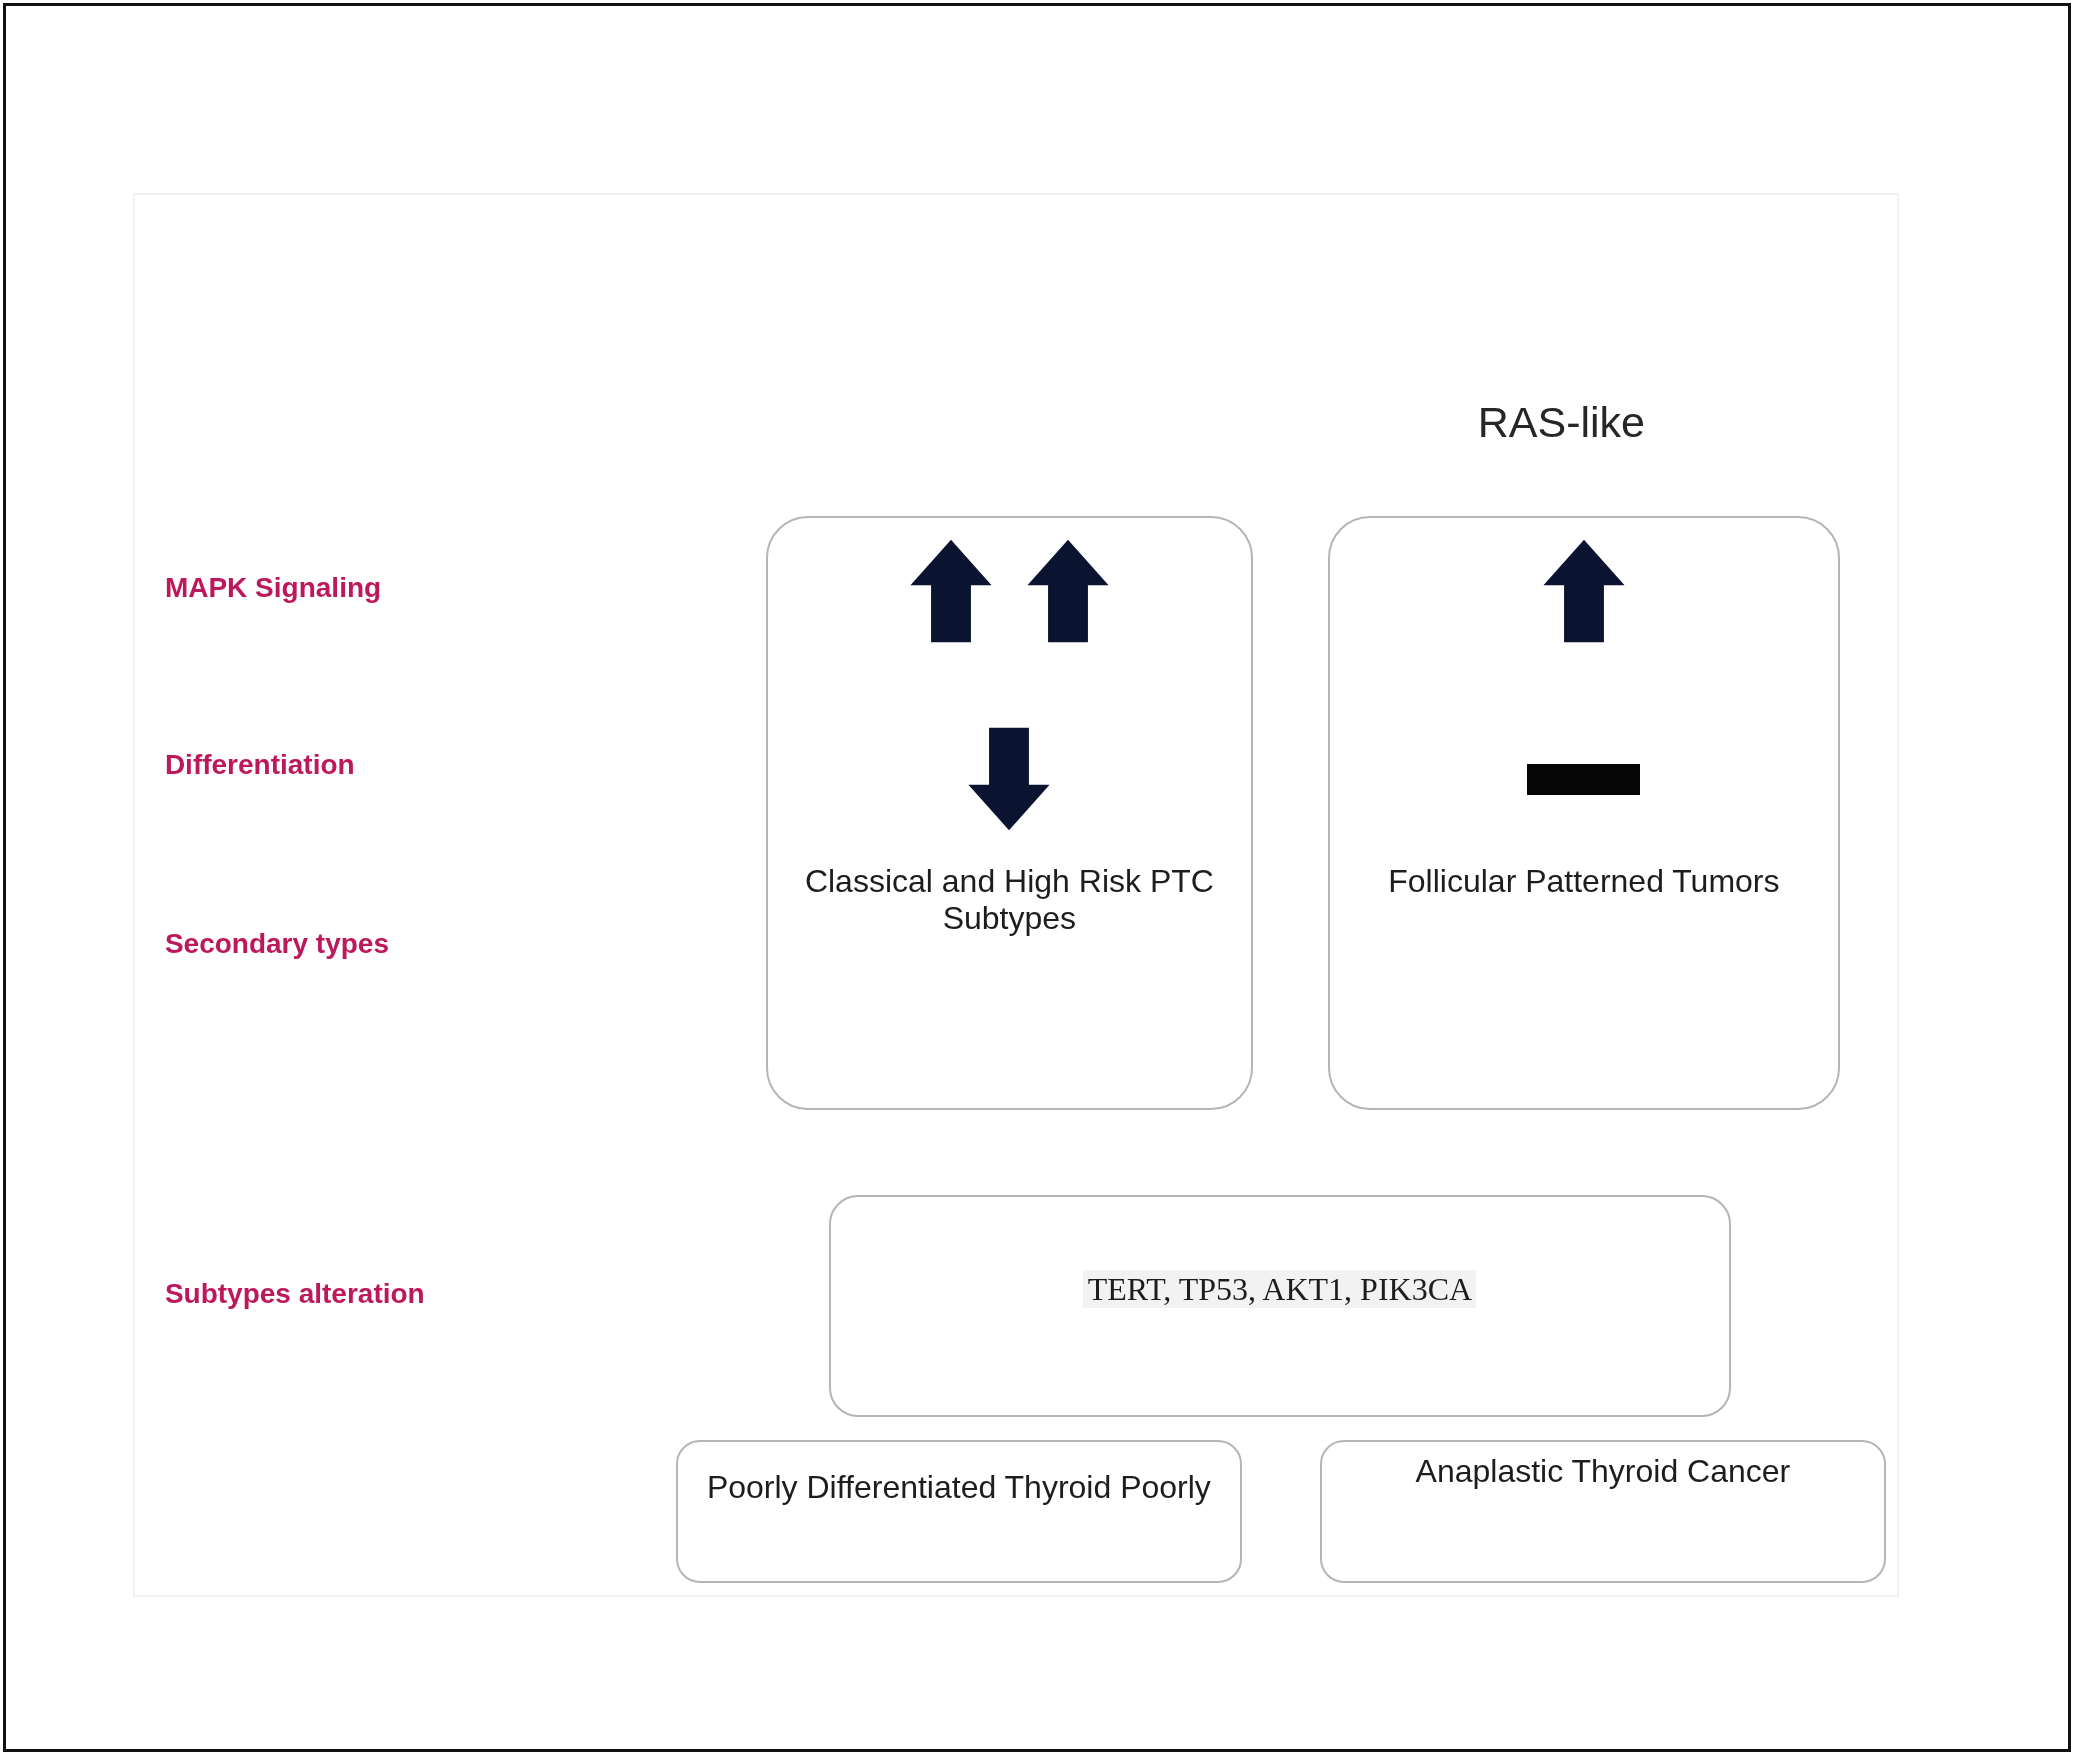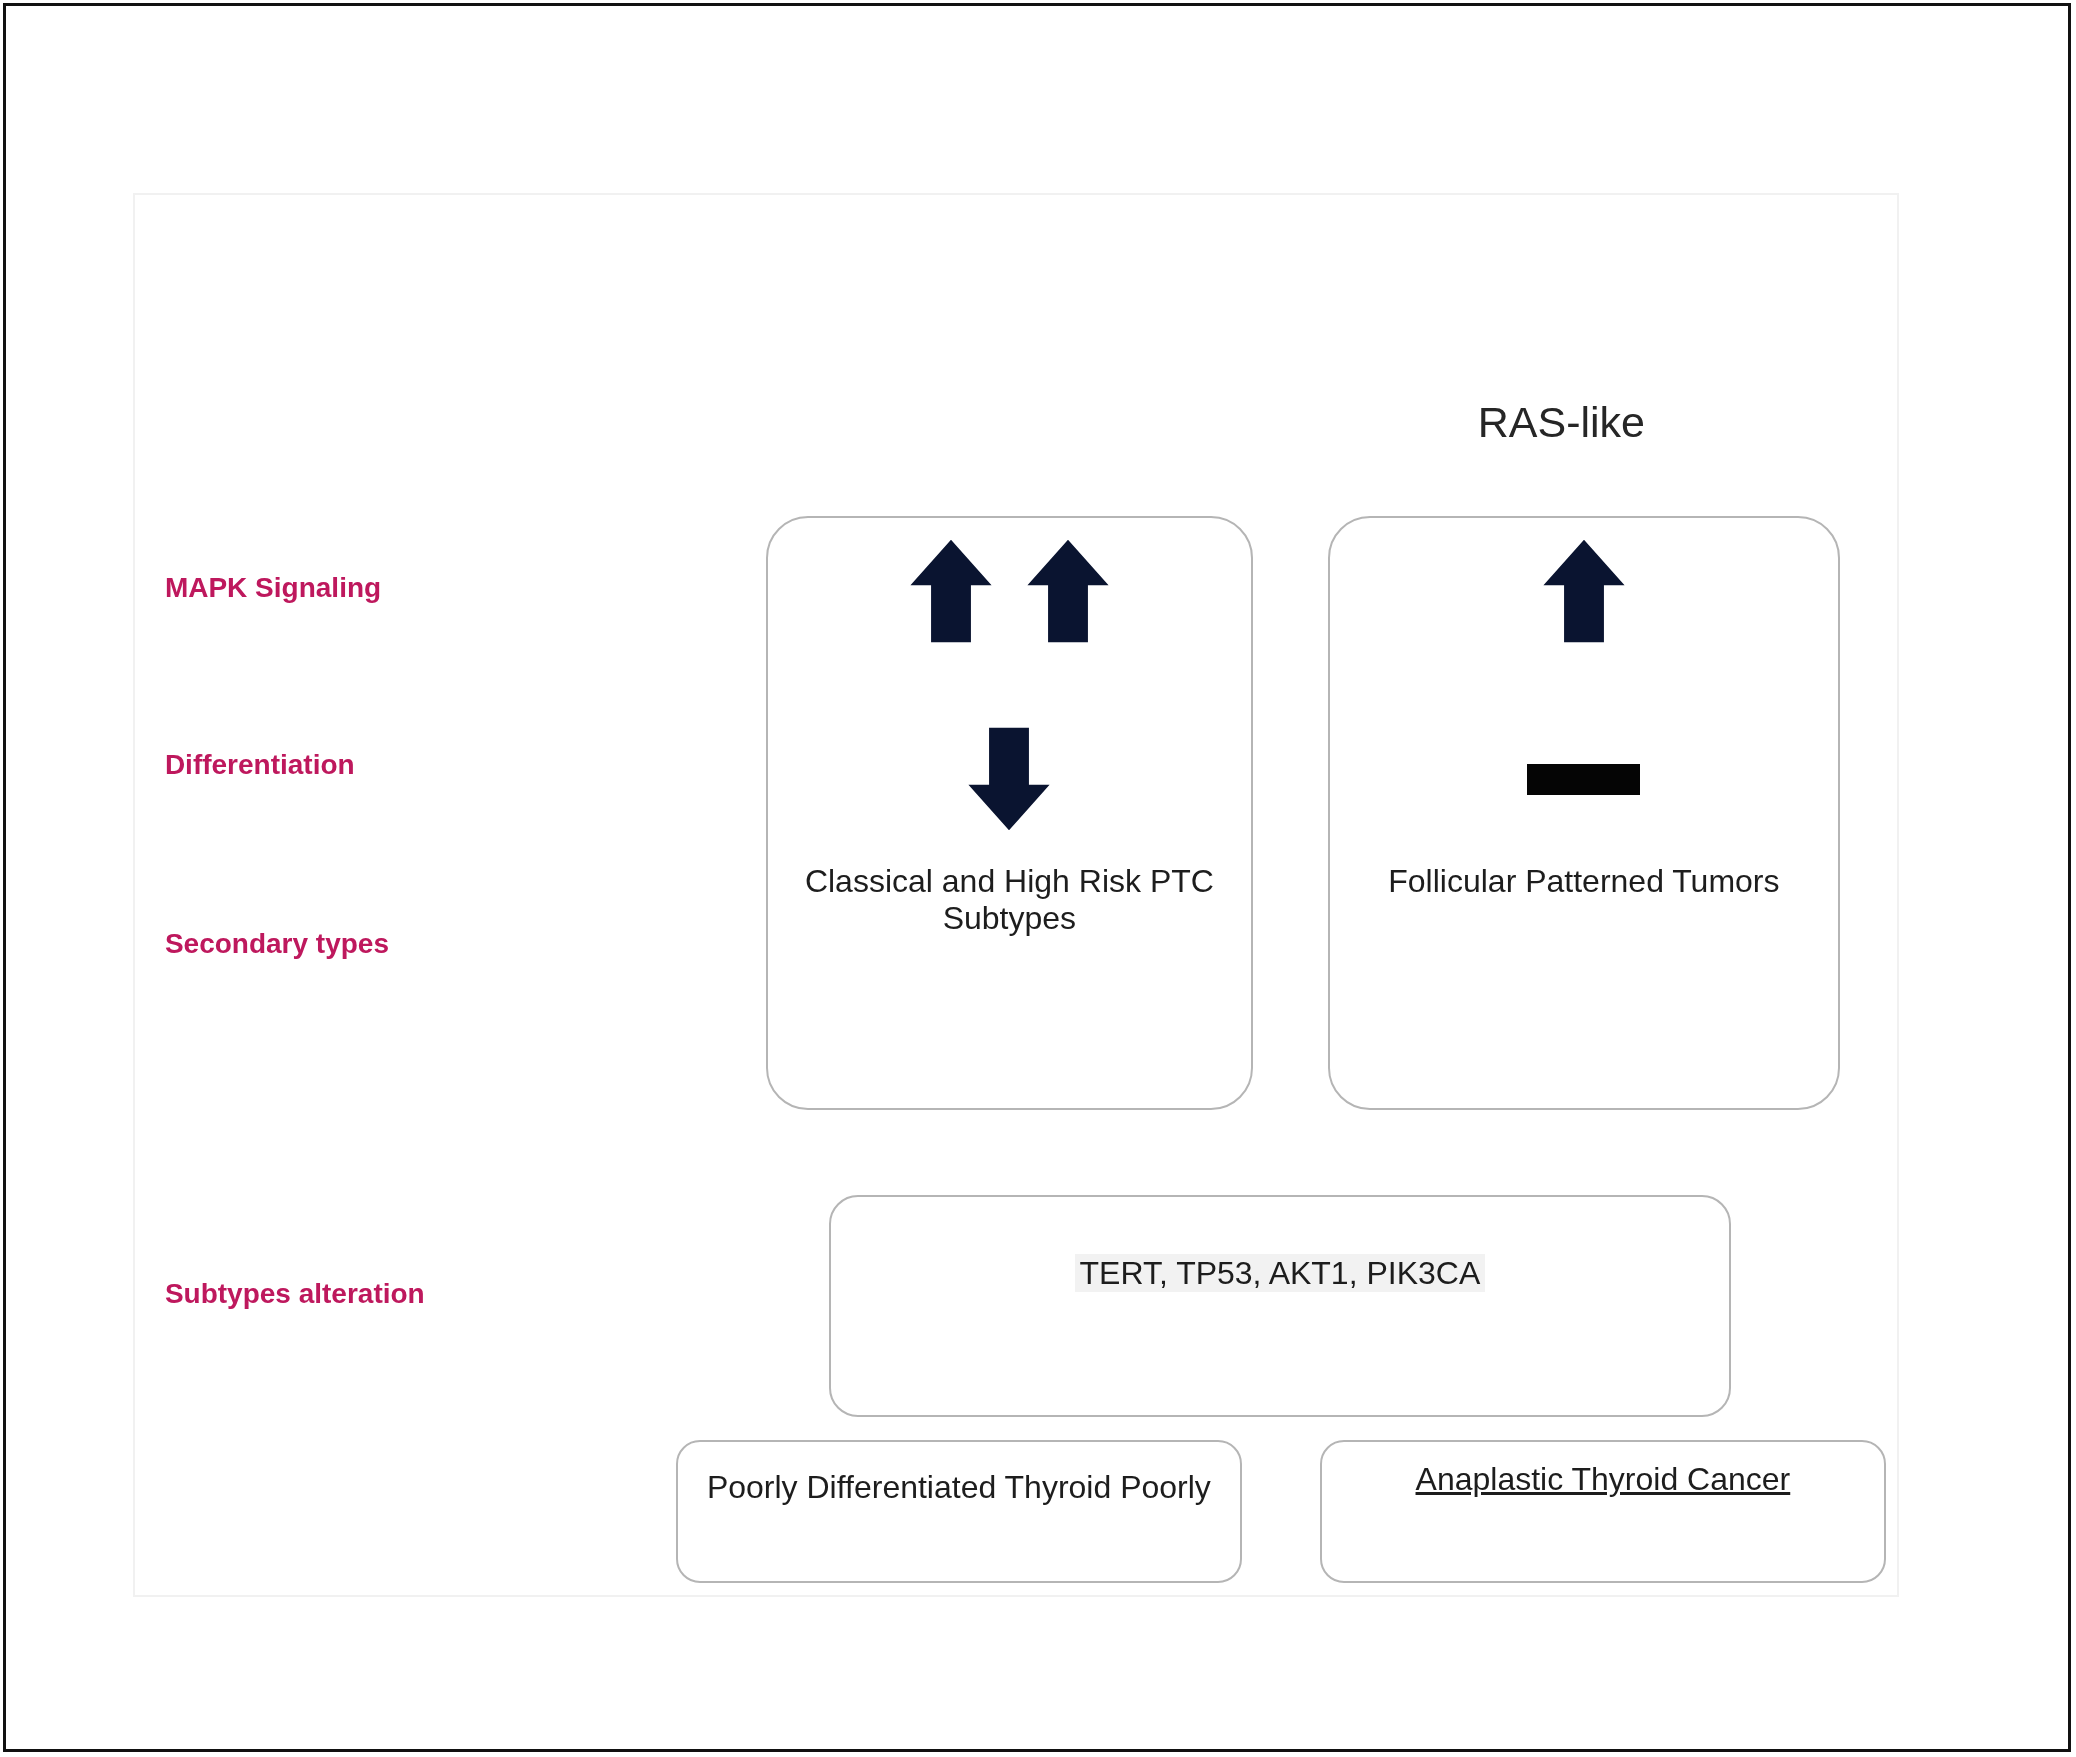--- a/index.html
+++ b/index.html
@@ -113,24 +113,25 @@
     text-align: center;
     font-size: 32px;
     line-height: 1.16;
     color: #1d1d1d;
     padding: 0 13px;
     box-sizing: border-box;
   }
   #box-braf .box-text { top: 345px; }
   #box-ras  .box-text { top: 345px; }
   #box-pdtc .box-text { top: 27px; }
-  #box-atc  .box-text { top: 19px; text-decoration: underline; }
+  #box-atc  .box-text { top: 11px; }
 
   #box-secondary .box-text {
-    top: 58px;
+    top: 74px;
+    font-family: Liberation Serif, serif;
   }
   #box-secondary .box-text span {
     background: #f2f2f2;
     padding: 1.4px 4.3px;
   }
 
   
   .glyph-row {
     position: absolute;
     left: 0;

